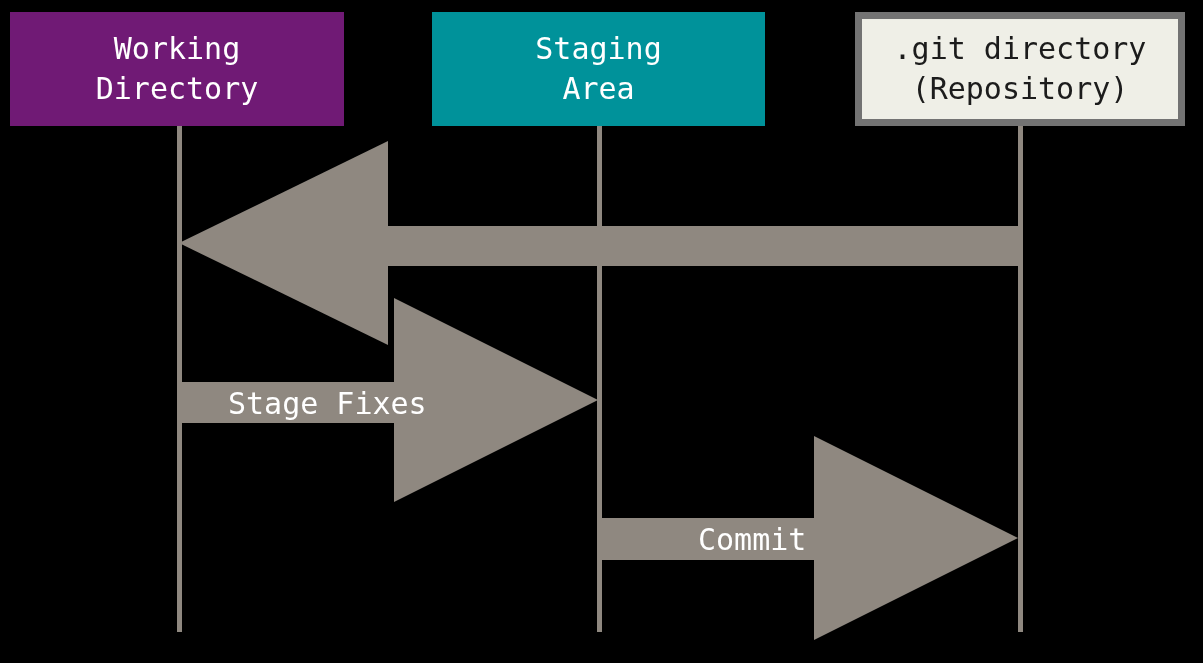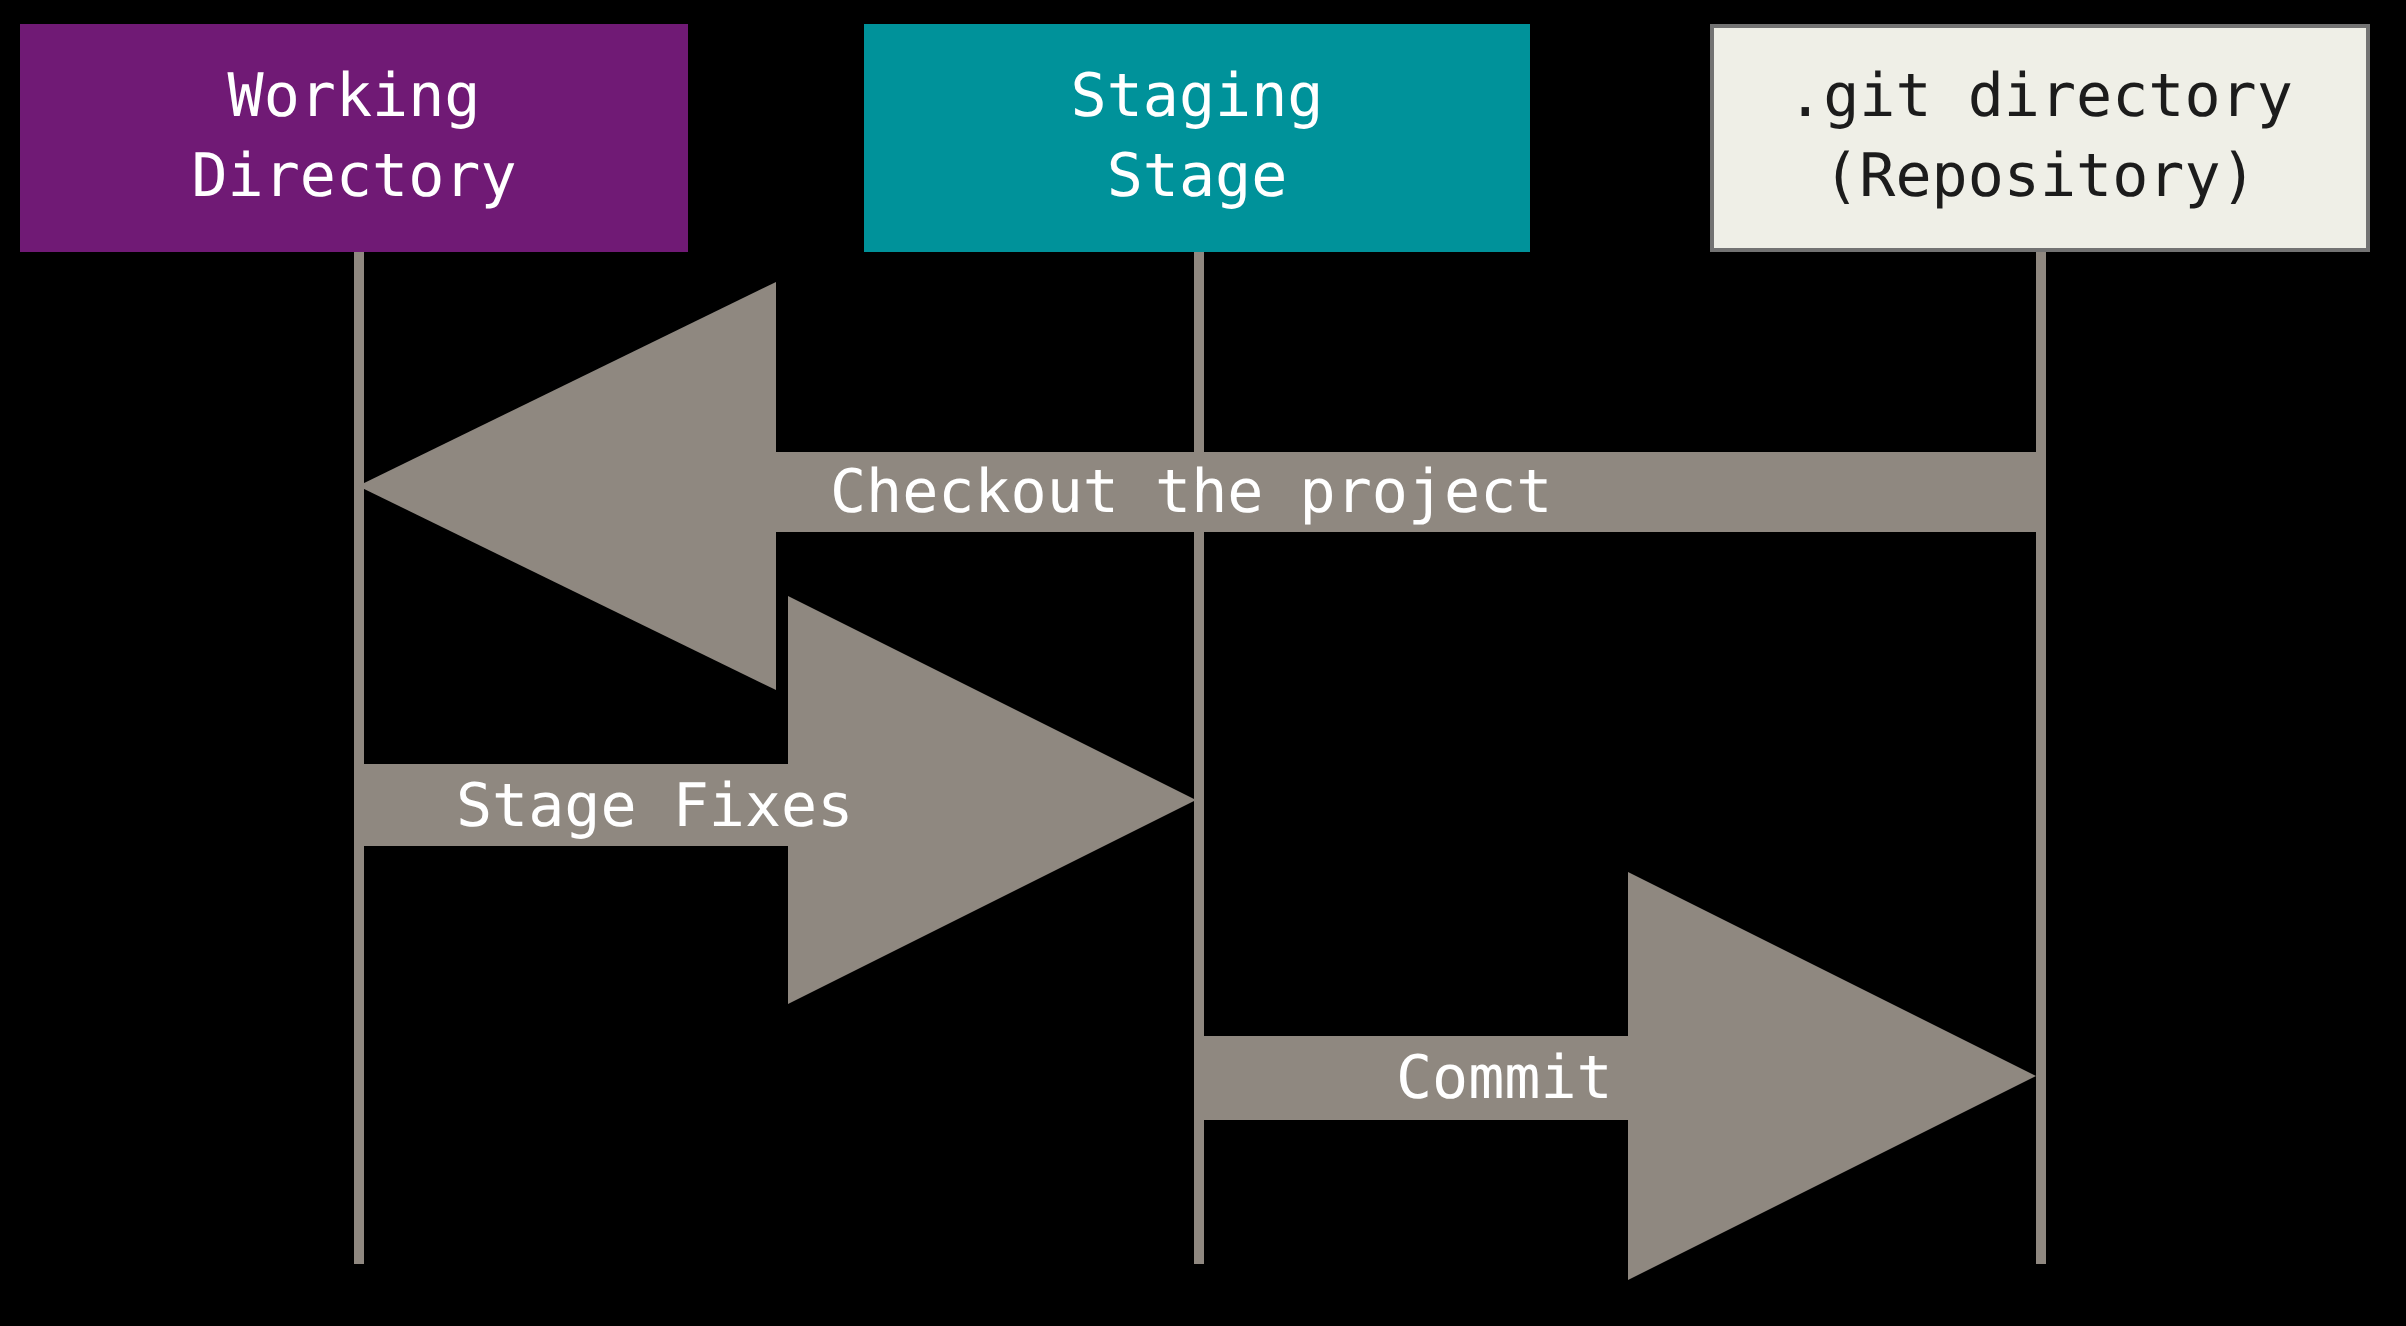--- a/index.html
+++ b/index.html
@@ -48,21 +48,21 @@
     left: 432px; top: 12px; width: 333px; height: 114px;
     background: #00929a;
     color: #ffffff;
     font-size: 30px;
   }
   #box-repo {
     left: 855px; top: 12px; width: 330px; height: 114px;
     background: #efefe7;
     color: #1c1c1c;
     font-size: 30px;
-    border: 2px solid #737373;
+    border: 7px solid #737373;
   }
 
   
   .shaft {
     position: absolute;
     background: #8f8880;
   }
   .head {
     position: absolute;
     width: 0;
@@ -108,28 +108,27 @@
 <div id="canvas">
 
   <div class="lifeline" id="lifeline-working"></div>
   <div class="lifeline" id="lifeline-staging"></div>
   <div class="lifeline" id="lifeline-repo"></div>
 
   <div class="node-box" id="box-working">Working
 Directory</div>
 
   <div class="node-box" id="box-staging">Staging
-Stage</div>
+Area</div>
 
   <div class="node-box" id="box-repo">.git directory
 (Repository)</div>
 
   <div class="shaft" id="arrow-checkout-shaft"></div>
   <div class="head head-left" id="arrow-checkout-head"></div>
-  <div class="arrow-label" id="arrow-checkout-label">Checkout the project</div>
 
   <div class="shaft" id="arrow-stage-shaft"></div>
   <div class="head head-right" id="arrow-stage-head"></div>
   <div class="arrow-label" id="arrow-stage-label">Stage Fixes</div>
 
   <div class="shaft" id="arrow-commit-shaft"></div>
   <div class="head head-right" id="arrow-commit-head"></div>
   <div class="arrow-label" id="arrow-commit-label">Commit</div>
 
 </div>

